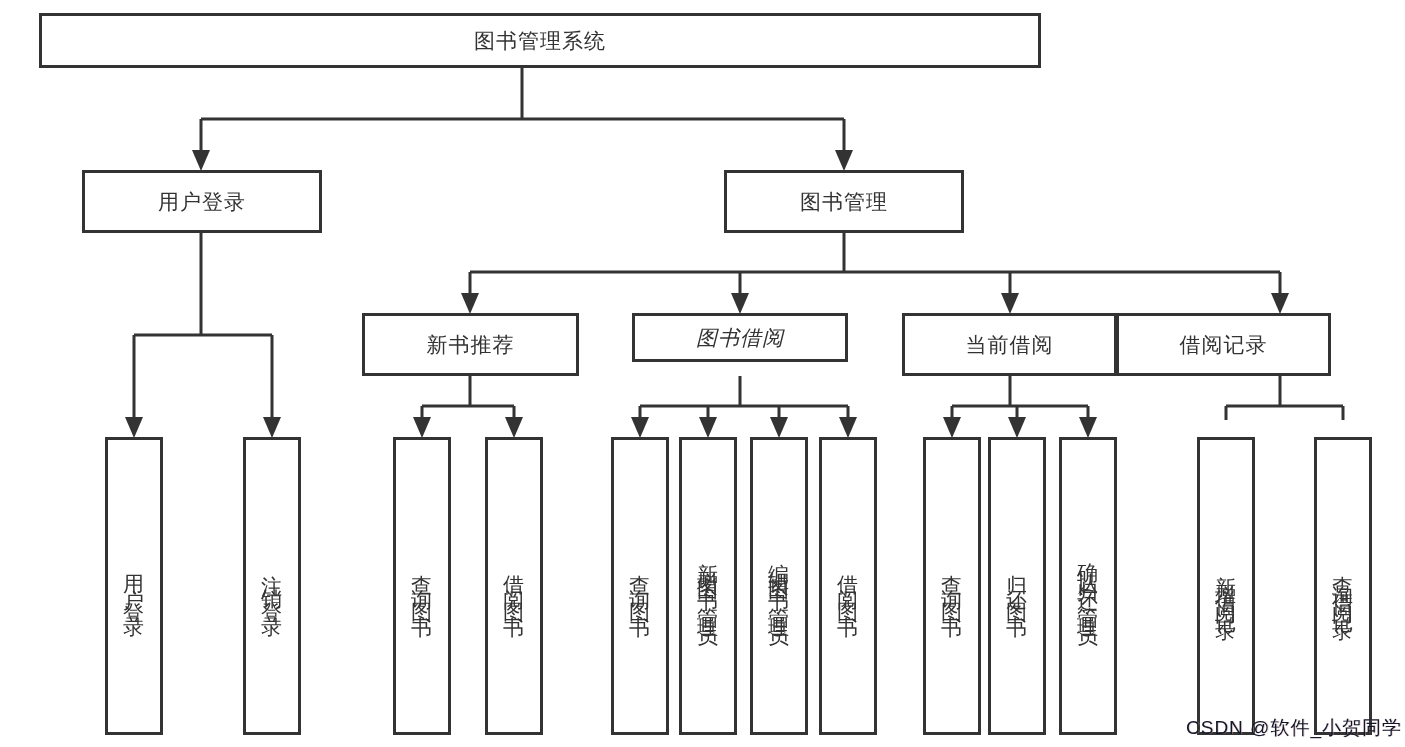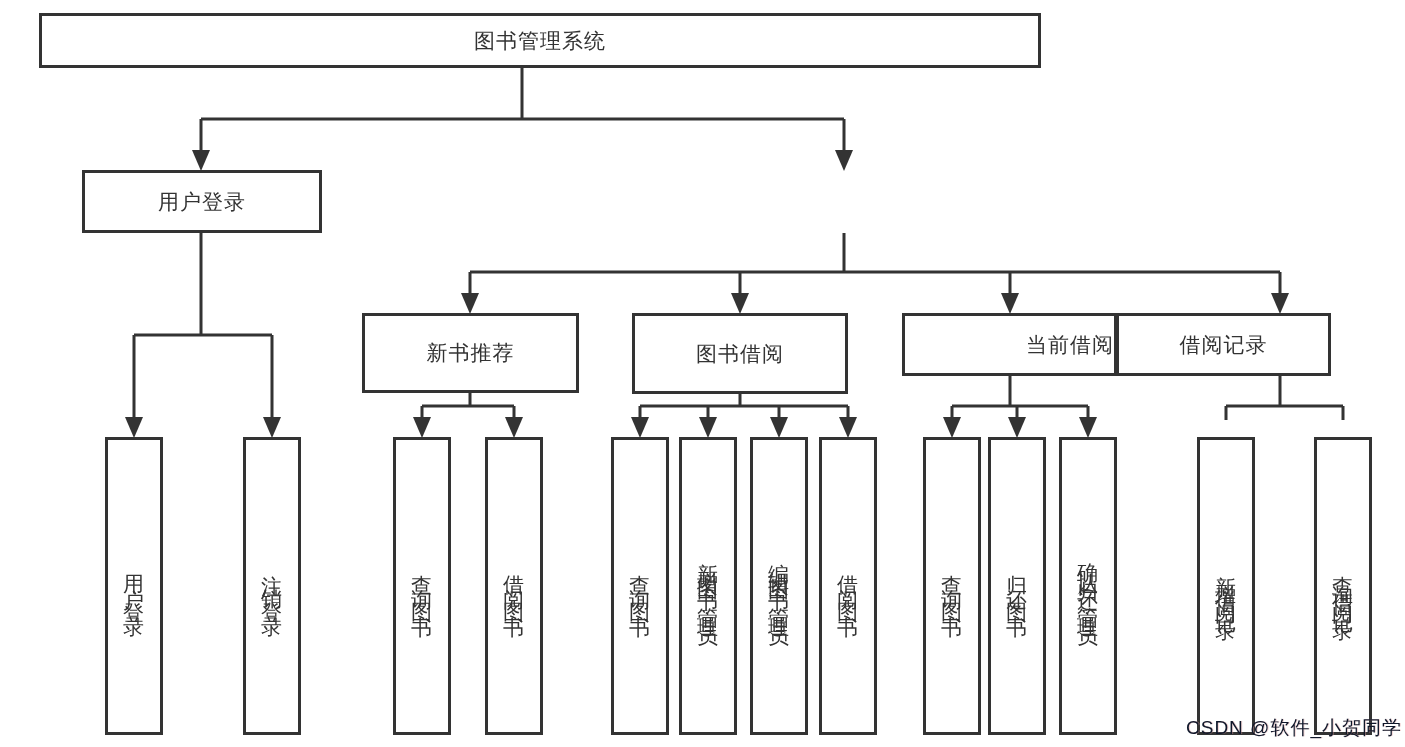--- a/index.html
+++ b/index.html
@@ -88,28 +88,31 @@
     </g>
   </svg>
 
   <div class="node" style="left:21px; top:13px; width:1002px; height:55px;margin-left:18px;">
     <span>图书管理系统</span>
   </div>
 
   <div class="node" style="left:82px; top:170px; width:240px; height:63px;">
     <span>用户登录</span>
   </div>
+  <div class="node" style="left:724px; top:170px; width:240px; height:63px;">
+    <span>图书管理</span>
+  </div>
 
-  <div class="node" style="left:362px; top:313px; width:217px; height:80px;">
+  <div class="node" style="left:362px; top:313px; width:217px; height:63px;">
     <span>新书推荐</span>
   </div>
-  <div class="node" style="left:632px; top:313px; width:216px; height:81px;">
+  <div class="node" style="left:632px; top:313px; width:216px; height:49px;font-style:italic;">
     <span>图书借阅</span>
   </div>
-  <div class="node" style="left:902px; top:313px; width:215px; height:63px;justify-content:flex-end;">
+  <div class="node" style="left:902px; top:313px; width:215px; height:63px;">
     <span>当前借阅</span>
   </div>
   <div class="node" style="left:1116px; top:313px; width:215px; height:63px;">
     <span>借阅记录</span>
   </div>
 
   <div class="node vbox" style="left:105px; top:437px; width:58px; height:298px;">
     <span style="letter-spacing: 14px;">用户登录</span>
   </div>
   <div class="node vbox" style="left:243px; top:437px; width:58px; height:298px;">

